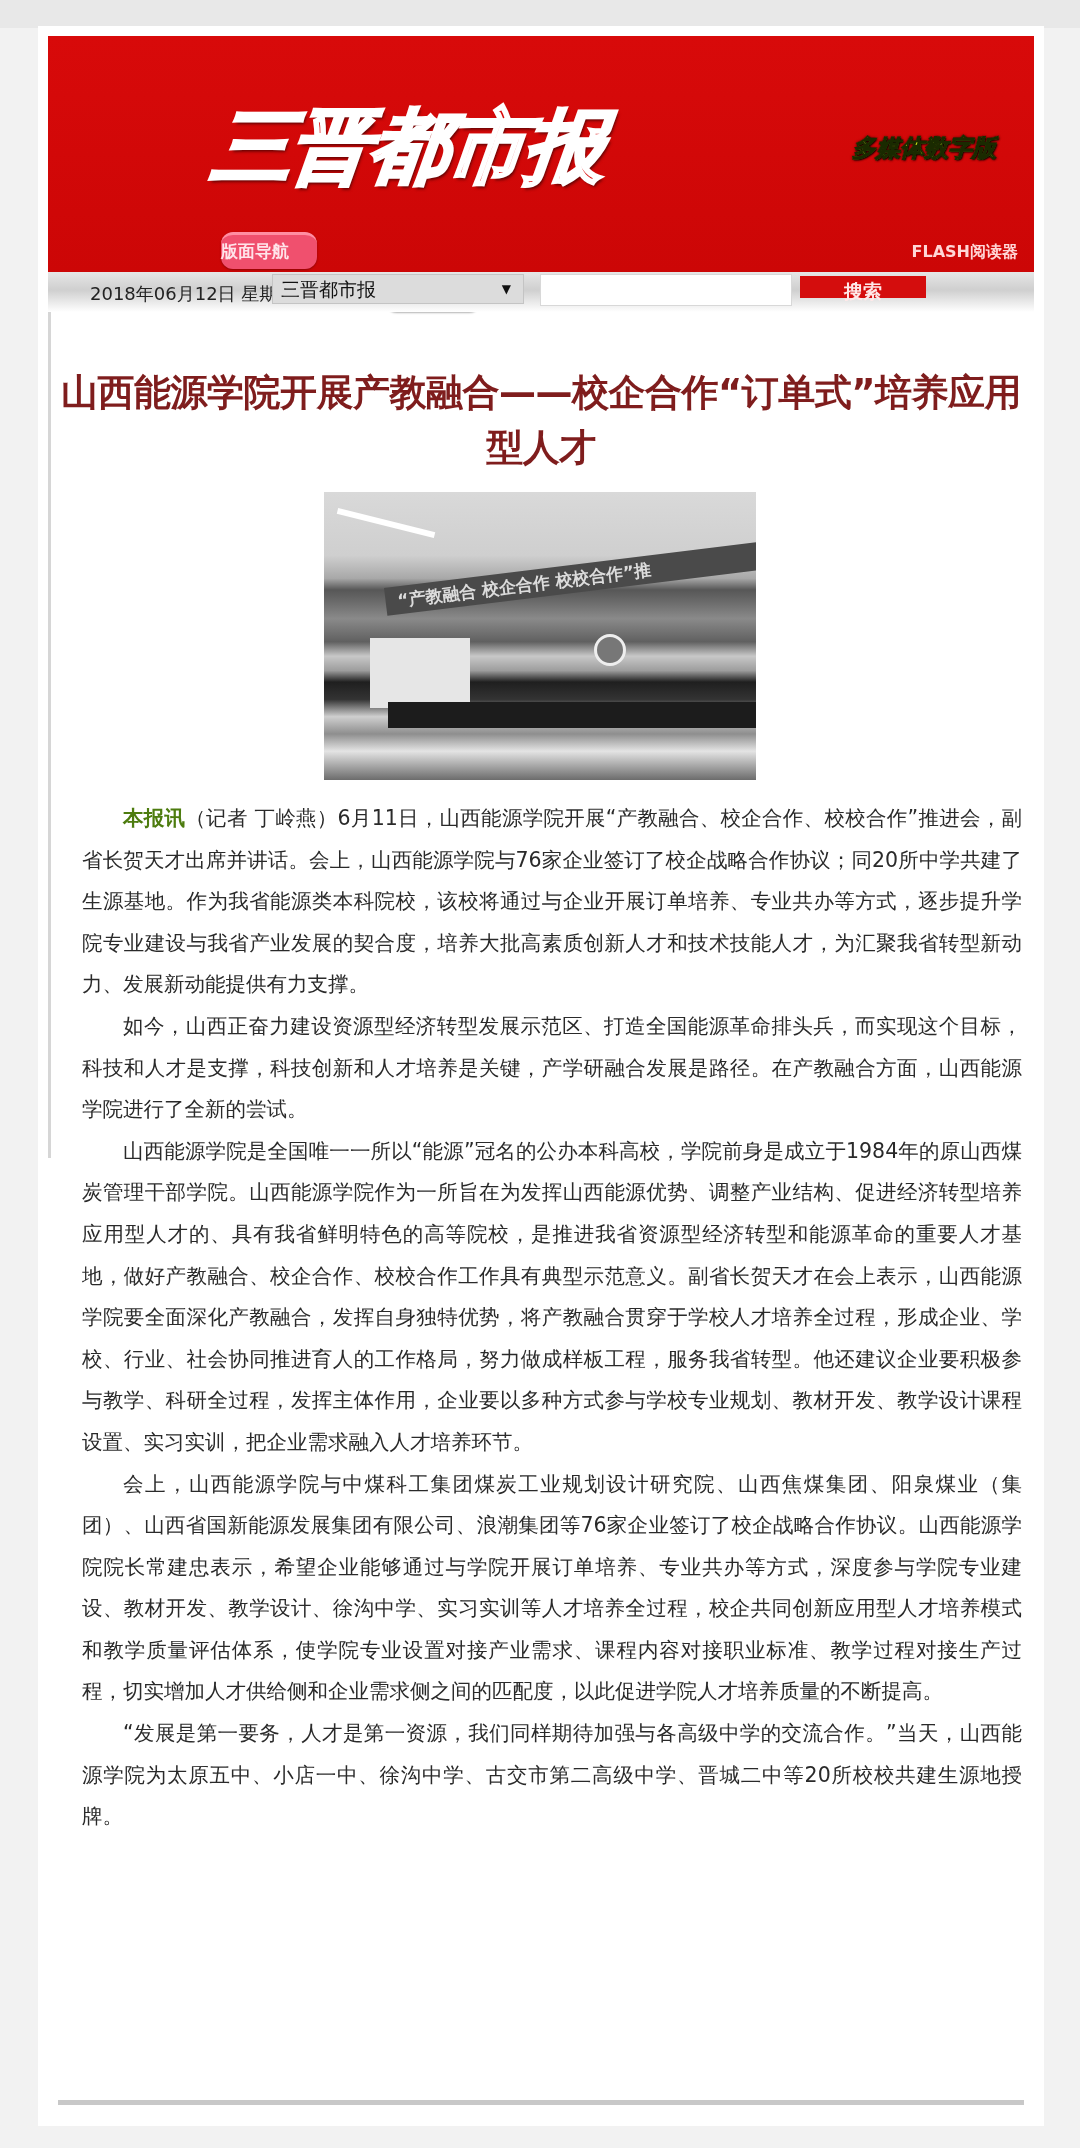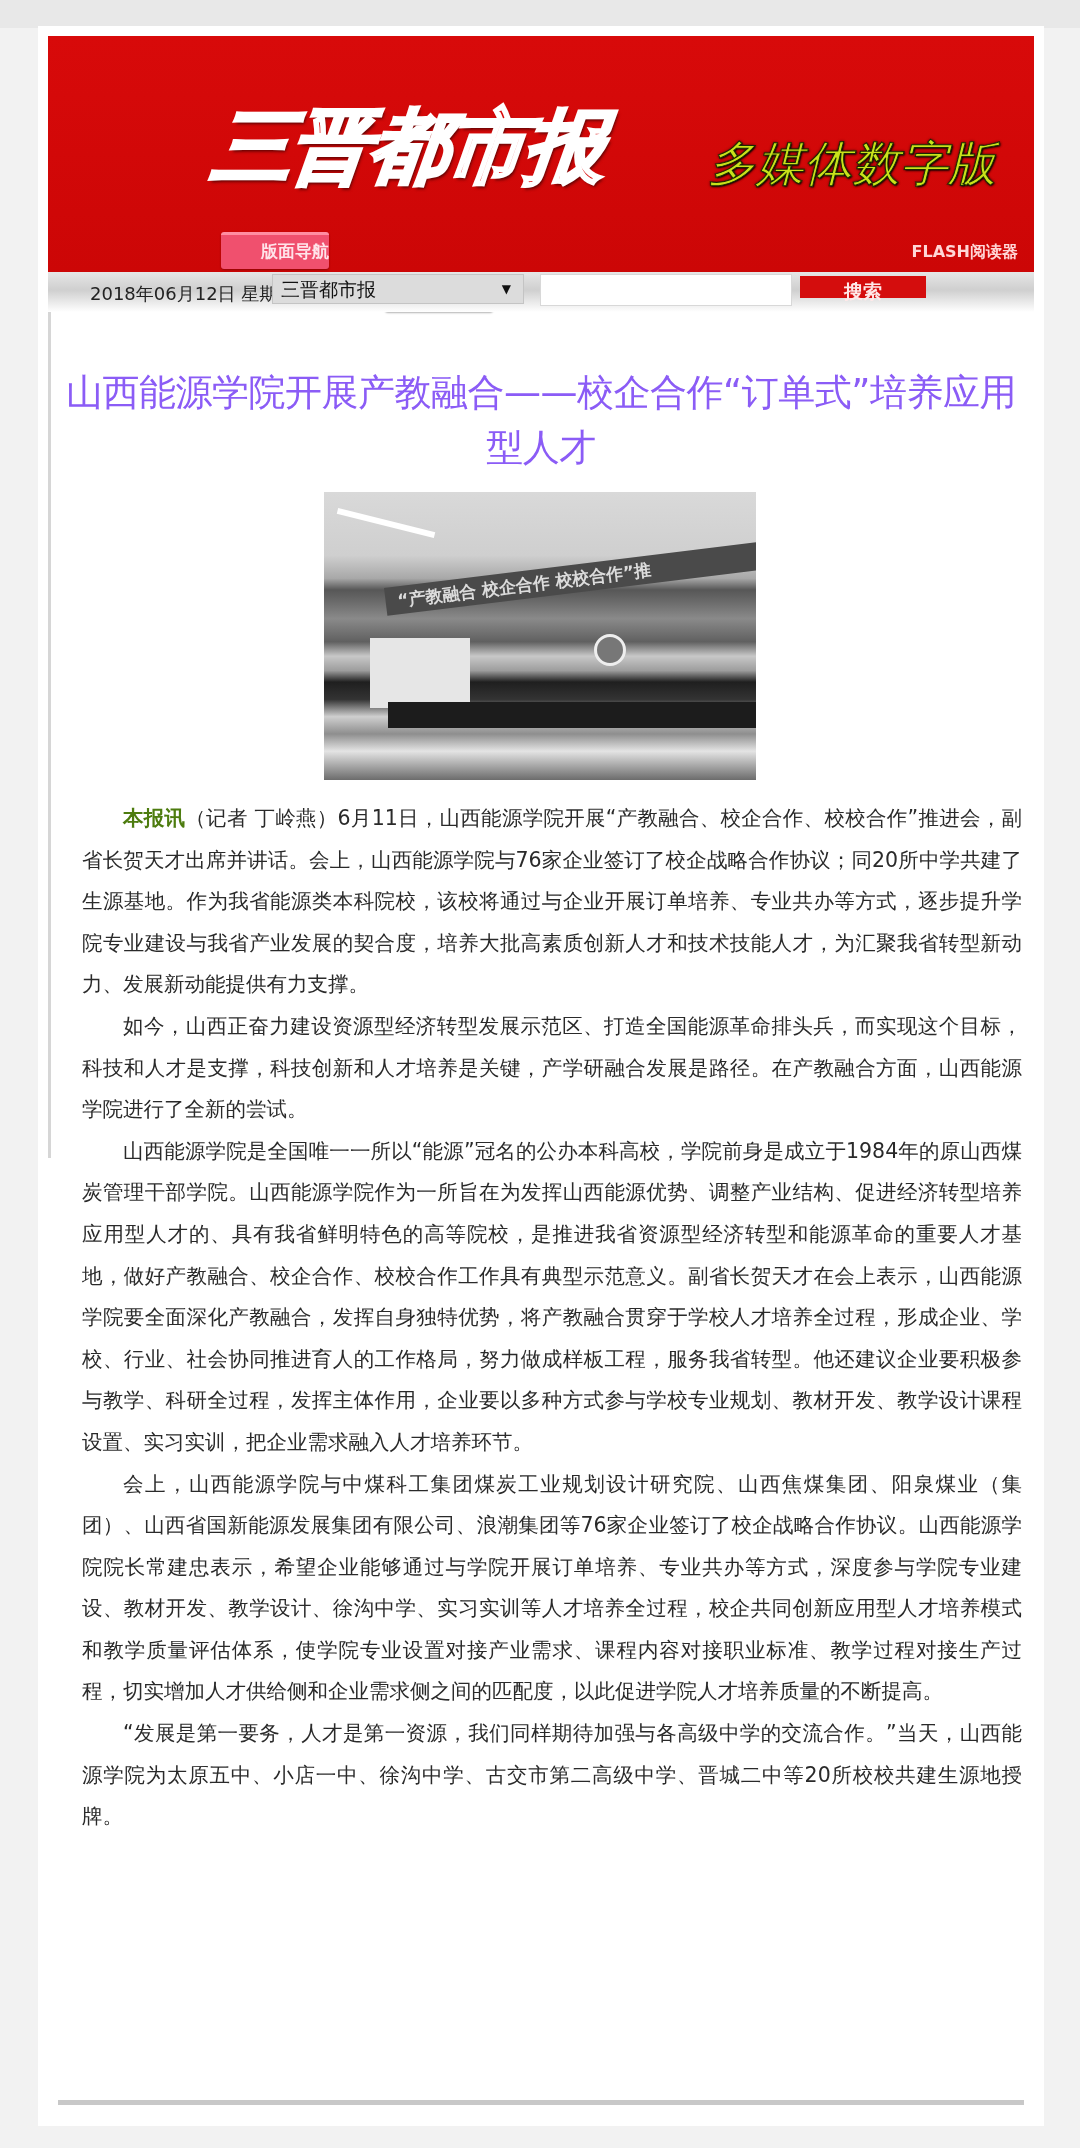--- a/index.html
+++ b/index.html
@@ -21,31 +21,31 @@
   .logo {
     position:absolute; left:165px; top:58px;
     font-family:"DejaVu Serif", serif; font-size:80px; font-weight:bold; font-style:italic;
     color:#d80a0a; letter-spacing:-2px;
     -webkit-text-stroke:3px #ffffff;
     text-shadow:2px 3px 3px rgba(0,0,0,0.55);
     transform:skewX(-6deg);
   }
   .edition {
     position:absolute; right:38px; top:96px;
-    font-size:48px; font-weight:normal; font-style:italic;
+    font-size:24px; font-weight:bold; font-style:italic;
     color:#c9e21a;
     -webkit-text-stroke:1px #1a2a00;
     text-shadow:0 0 3px #000, 1px 1px 2px #000;
   }
   .nav-btn {
-    position:absolute; top:196px; height:34px; width:108px;
-    background:#f0506e; border-radius:3px;
+    position:absolute; top:196px; height:34px; width:96px;
+    background:#f0506e; border-radius:12px;
     border-top:3px solid #ff8ea2;
     color:#ffe4ea; font-size:17px; font-weight:bold;
-    text-align:right; line-height:32px;
+    text-align:left; line-height:32px;
     box-shadow:0 1px 2px rgba(0,0,0,0.3);
   }
   .nav-btn.b1 { left:173px; }
   .nav-btn.b2 { left:337px;margin-top:43px; }
   .flash {
     position:absolute; right:16px; top:206px;
     color:#ffd6d6; font-size:16px; font-weight:bold;
   }
   .toolbar {
     position:absolute; left:10px; top:246px; width:986px; height:40px;
@@ -65,21 +65,21 @@
     background:#fff; border:1px solid #d8d8d8; box-sizing:border-box;
   }
   .search-btn {
     position:absolute; left:752px; top:4px; width:126px; height:22px;
     background:#d40d0d; color:#ffe9e9; font-size:19px; font-weight:bold;
     text-align:center; line-height:30px;
   }
   .left-rule { position:absolute; left:10px; top:286px; width:3px; height:846px; background:#d6d6d6; }
   .title {
     position:absolute; left:20px; top:314px; width:966px;
-    text-align:center; font-size:37px; font-weight:normal; color:#8b5cf6;
+    text-align:center; font-size:37px; font-weight:bold; color:#7f1d1d;
     line-height:55px; letter-spacing:-0.5px;
   }
   .photo {
     position:absolute; left:286px; top:466px; width:432px; height:288px;
     background:
       linear-gradient(180deg,
         #d9d9d9 0%, #cfcfcf 22%, #a8a8a8 30%, #575757 34%, #6a6a6a 38%,
         #8a8a8a 44%, #606060 52%, #c8c8c8 57%, #9d9d9d 62%, #1f1f1f 66%,
         #333 72%, #cfcfcf 78%, #8e8e8e 84%, #e4e4e4 90%, #6c6c6c 100%);
     overflow:hidden;

